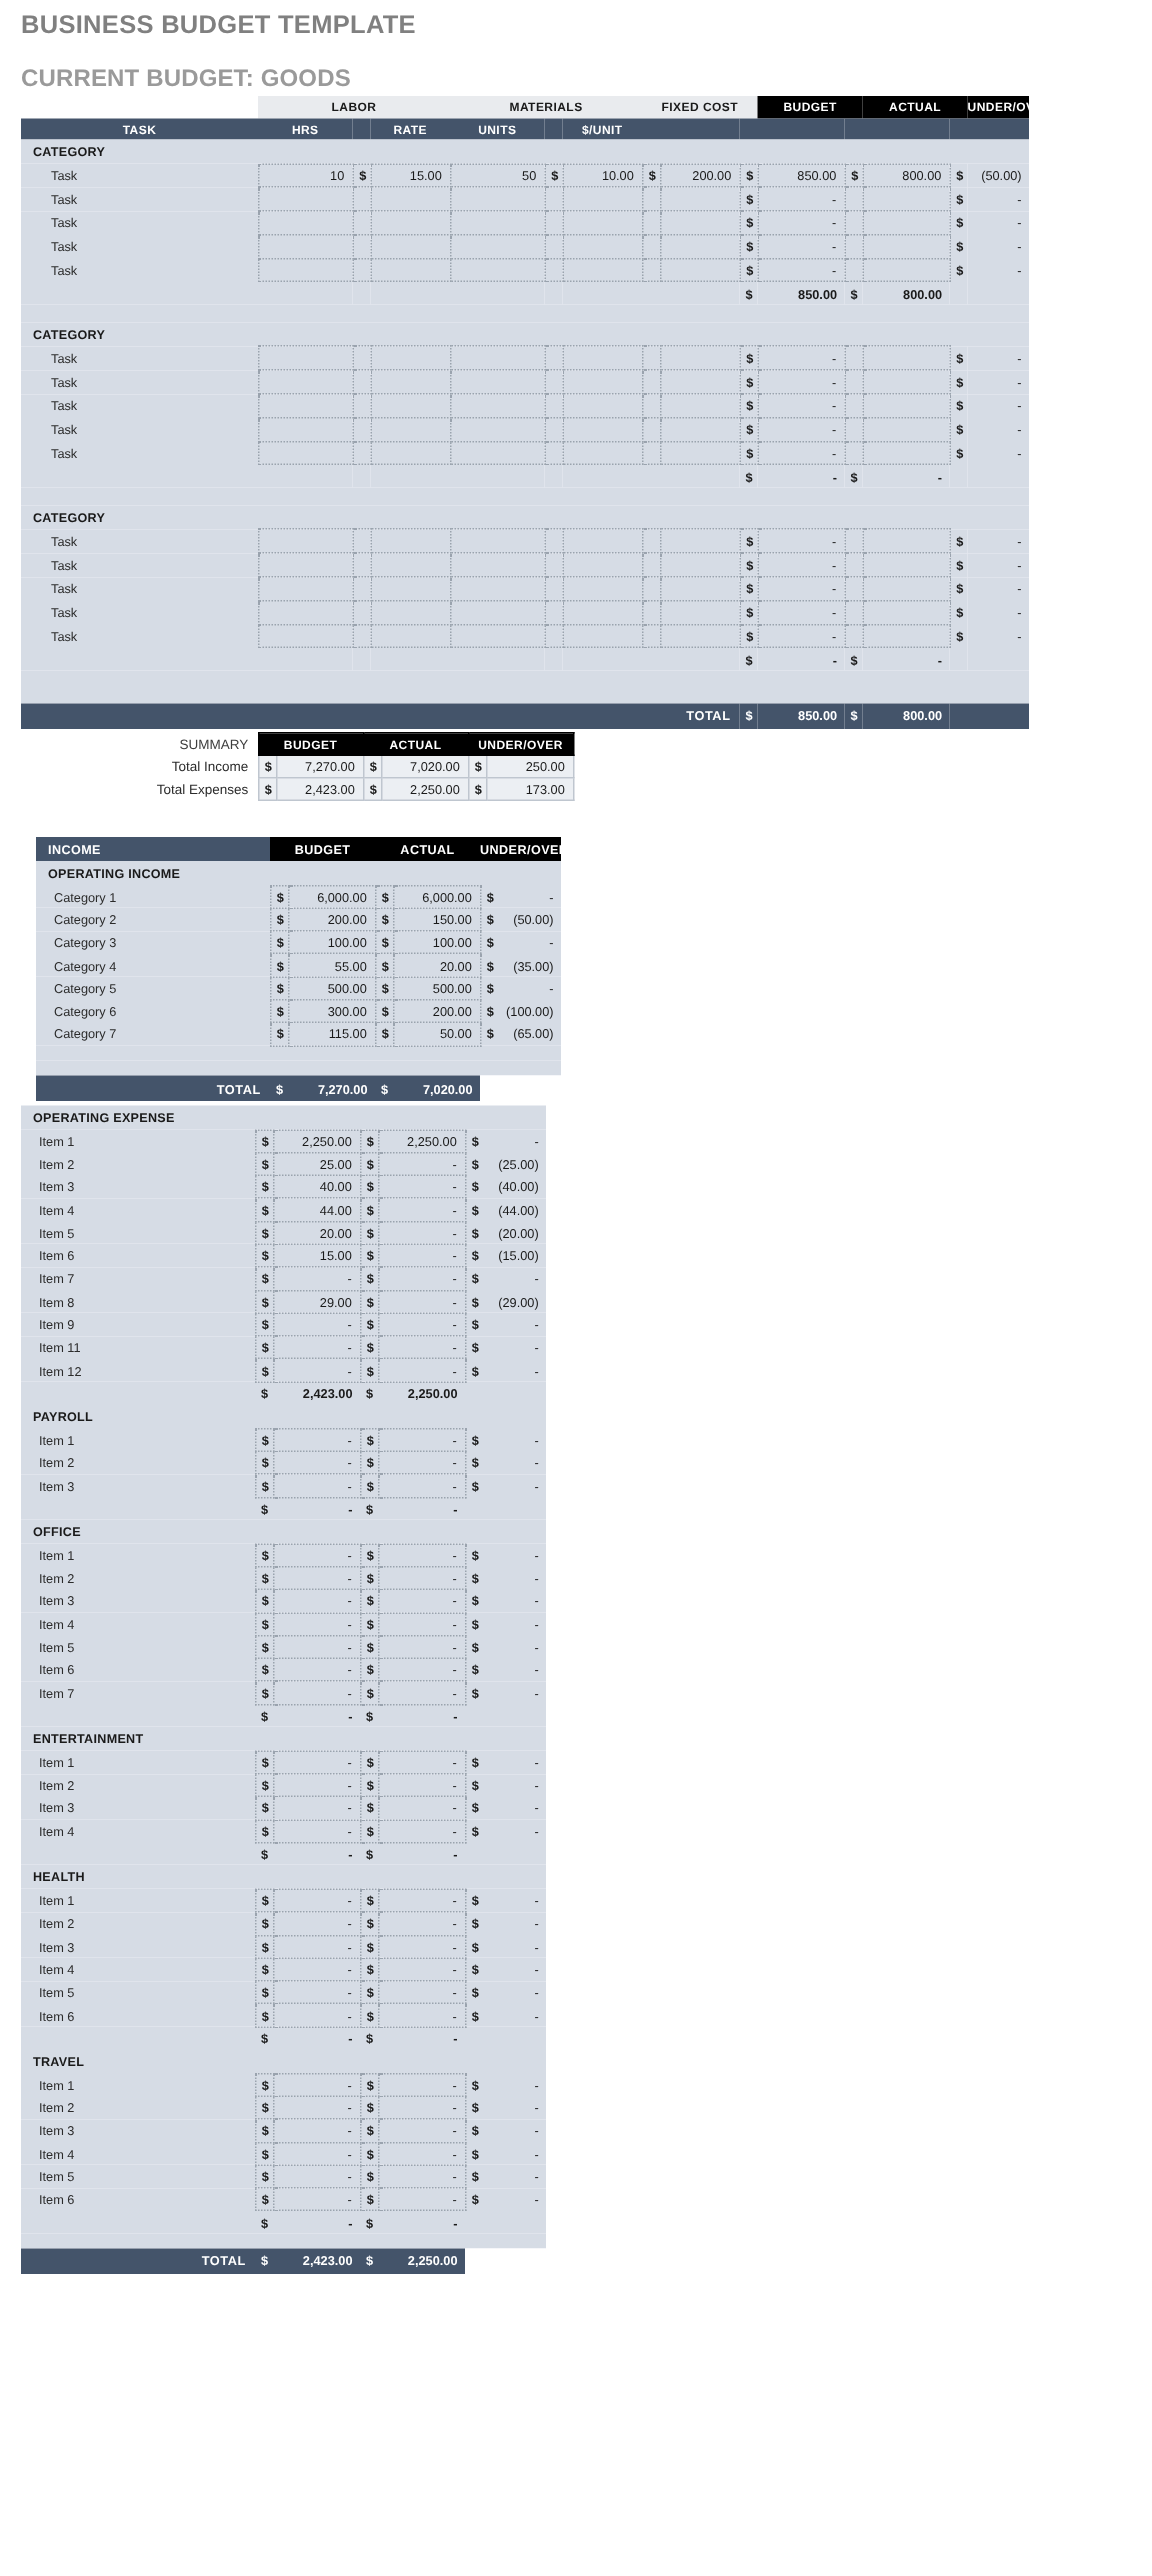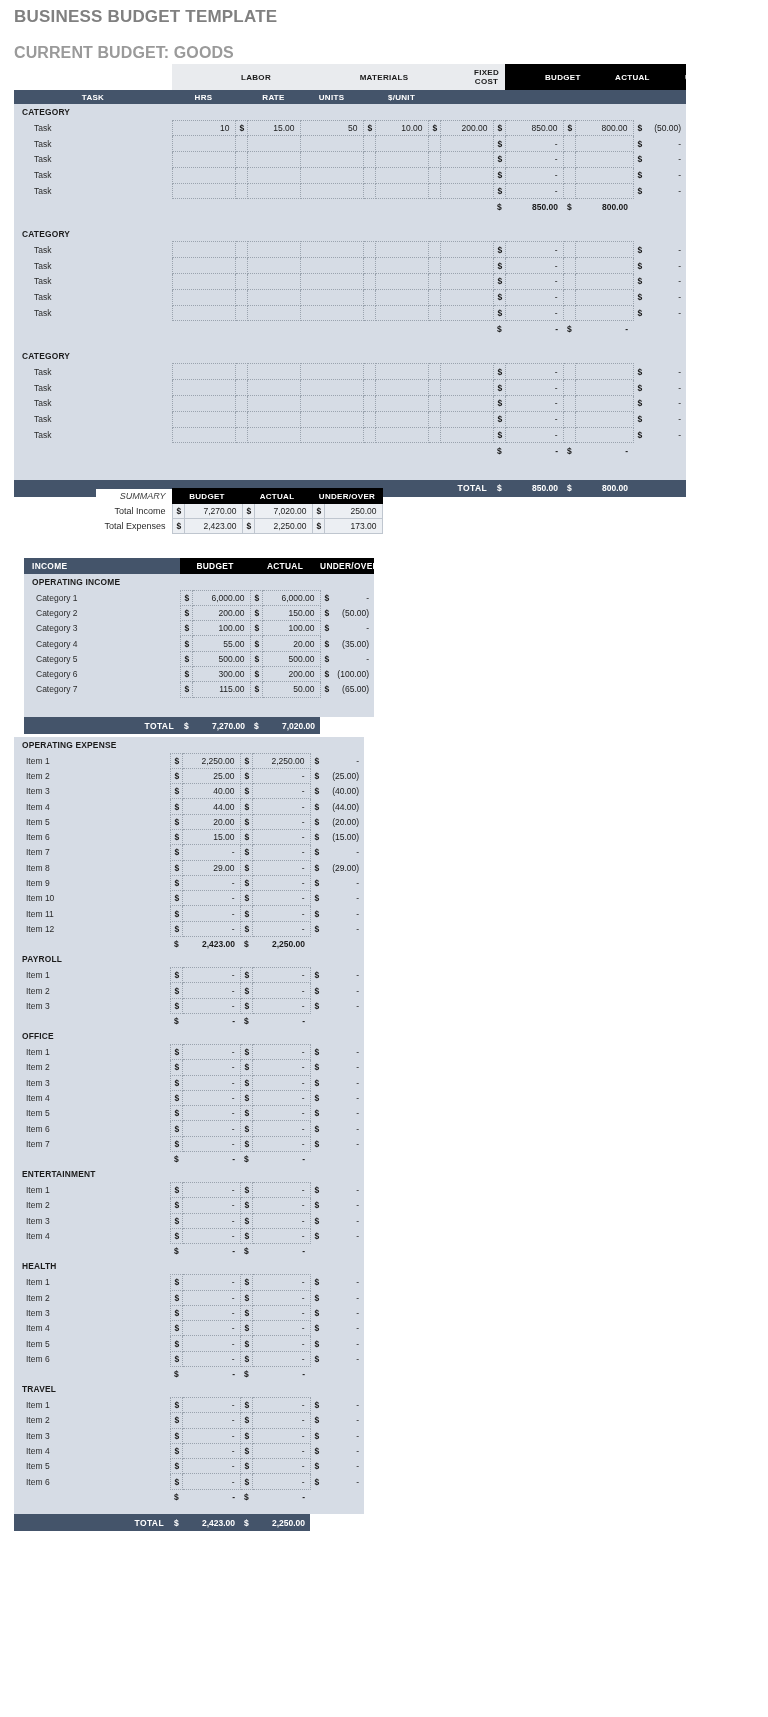--- a/index.html
+++ b/index.html
@@ -27,21 +27,21 @@
   #t-services { top: 468px; }
 
   
   table { border-collapse: collapse; font-size: 8.5px; }
   td, th { padding: 0; font-weight: normal; vertical-align: middle; }
 
   .goods-wrap { position: absolute; left: 14px; top: 64px; width: 672px; }
   .gtbl { width: 672px; table-layout: fixed; }
 
   
-  .grp td { height: 26px; font-size: 8px; font-weight: bold; text-align: center; letter-spacing: .3px; padding-left: 40px; }
+  .grp td { height: 15px; font-size: 8px; font-weight: bold; text-align: center; letter-spacing: .3px; }
   .grp .blank { background: #ffffff; }
   .grp .lightgrp { background: #e9ebee; color: #1a1a1a; }
   .grp .darkgrp { background: #000000; color: #ffffff; }
 
   
   .sub td { height: 14px; background: #44546a; color:#ffffff; font-size: 8px; font-weight: bold;
             text-align:center; letter-spacing:.3px; }
   .cat td { height: 16px; background:#d6dce5; font-size: 8.4px; font-weight: bold; color:#1a1a1a;
             padding-left: 8px; letter-spacing:.2px; }
   tr.task td { height: 15.8px; background:#d6dce5; }
@@ -59,21 +59,21 @@
 
   .grand td { height: 17px; background:#44546a; color:#ffffff; font-size:8.5px; font-weight:bold; }
   .grand td.lbl { text-align:right; padding-right:6px; letter-spacing:.4px; }
 
   
   .summary-wrap { position:absolute; left:96px; top:488px; }
   .stbl { table-layout: fixed; }
   .stbl td { height:15px; }
   .stbl .hdr { background:#000000; color:#ffffff; font-size:8px; font-weight:bold; text-align:center;
                letter-spacing:.3px; border:1px solid #000; }
-  .stbl .hdr-lbl { background:#ffffff; color:#3d3d3d; font-size:9px; text-align:right; padding-right:6px; border:none;font-style:italic; }
+  .stbl .hdr-lbl { background:#ffffff; color:#3d3d3d; font-size:9px; text-align:right; padding-right:6px; border:none; }
   .stbl .rlbl { background:#ffffff; color:#2b2b2b; font-size:9px; text-align:right; padding-right:6px; border:none; }
   .stbl .sc { background:#eceff3; border:1px solid #bfc6cf; }
 
   
   .itbl { width: 350px; table-layout: fixed; }
   .income-wrap { position:absolute; left:24px; top:558px; }
   .expense-wrap { position:absolute; left:14px; top:737px; }
 
   .ihdr td { height:16px; background:#44546a; color:#ffffff; font-size:8.4px; font-weight:bold; letter-spacing:.3px; }
   .ihdr td.lbl { padding-left:8px; }
@@ -712,29 +712,20 @@
           <tr class="irow">
             <td class="ilbl">Item 9</td>
             <td class="inp cell-dol">$</td>
             <td class="inp cell-num">-</td>
             <td class="inp cell-dol">$</td>
             <td class="inp cell-num">-</td>
             <td class="noborder cell-dol">$</td>
             <td class="noborder cell-num">-</td>
           </tr>
           <tr class="irow">
-            <td class="ilbl">Item 10</td>
-            <td class="inp cell-dol">$</td>
-            <td class="inp cell-num">-</td>
-            <td class="inp cell-dol">$</td>
-            <td class="inp cell-num">-</td>
-            <td class="noborder cell-dol">$</td>
-            <td class="noborder cell-num">-</td>
-          </tr>
-          <tr class="irow">
             <td class="ilbl">Item 11</td>
             <td class="inp cell-dol">$</td>
             <td class="inp cell-num">-</td>
             <td class="inp cell-dol">$</td>
             <td class="inp cell-num">-</td>
             <td class="noborder cell-dol">$</td>
             <td class="noborder cell-num">-</td>
           </tr>
           <tr class="irow">
             <td class="ilbl">Item 12</td>

